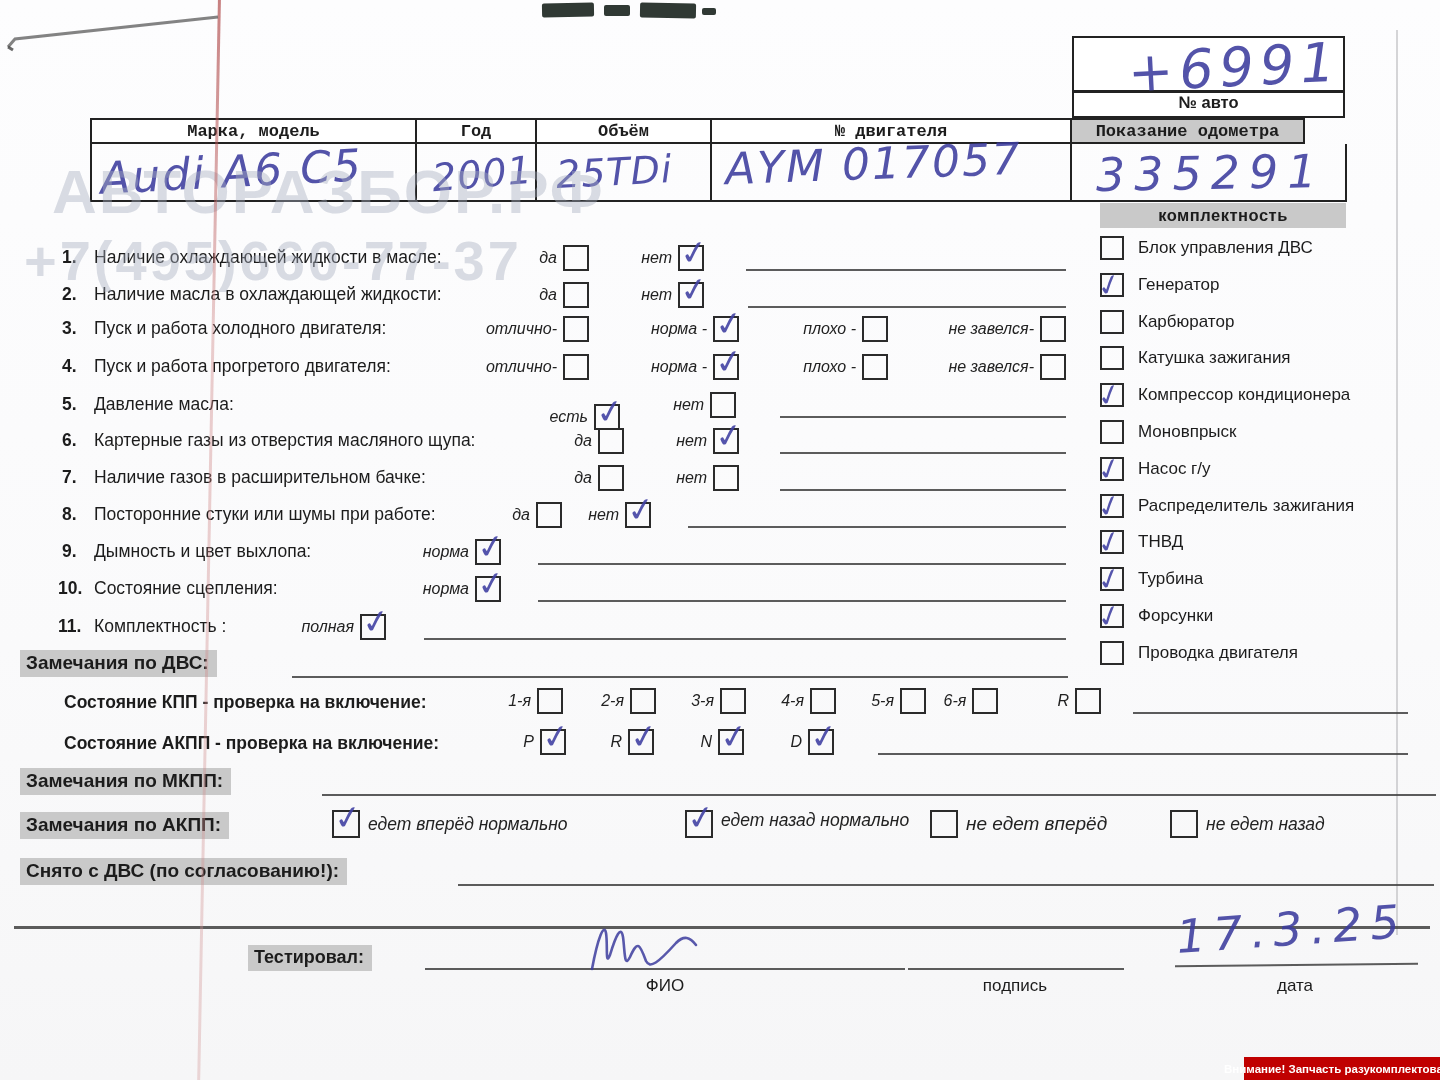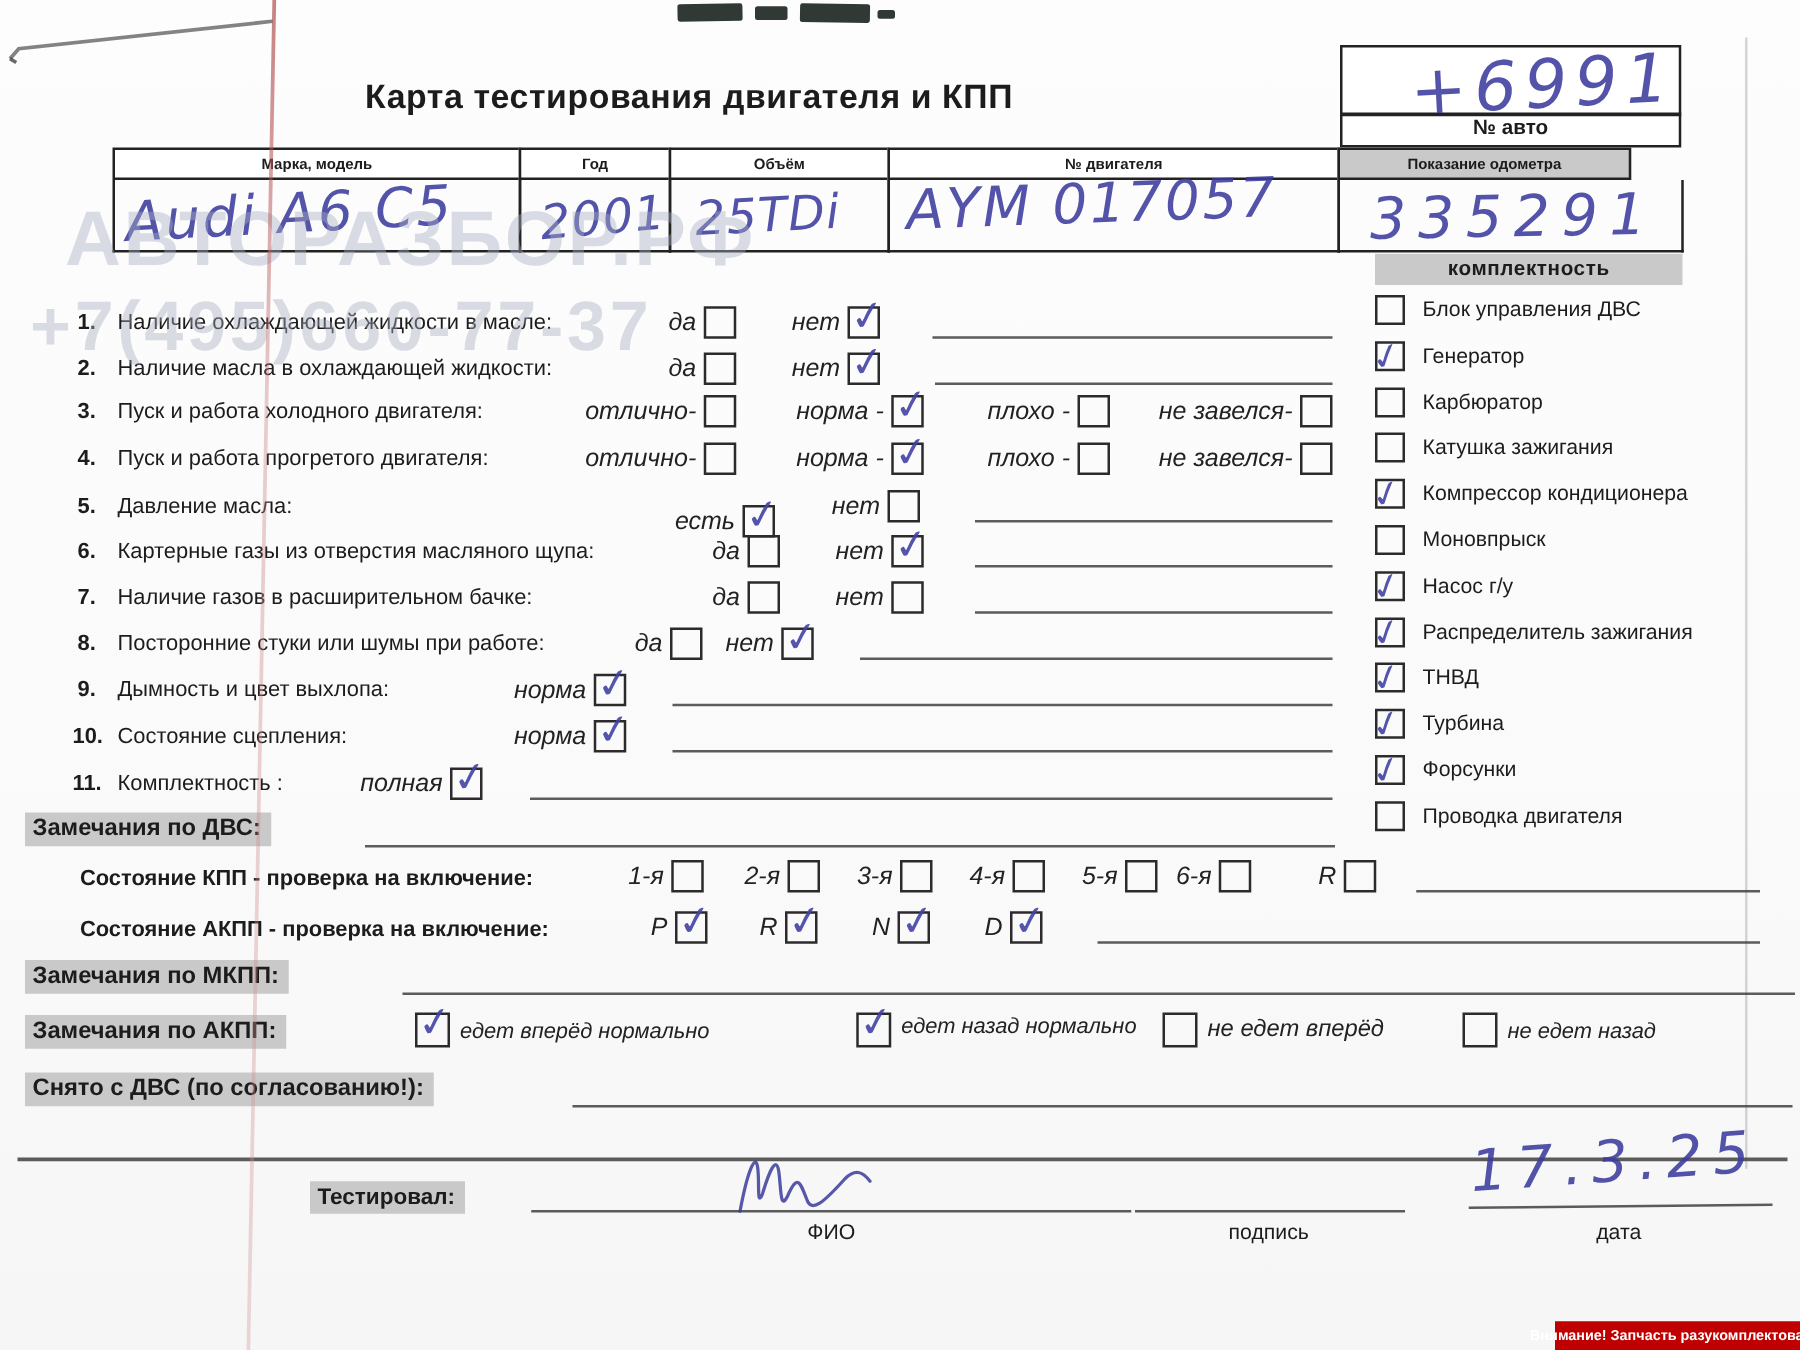--- a/index.html
+++ b/index.html
@@ -14,27 +14,27 @@
           background:linear-gradient(180deg,rgba(170,60,60,.65),rgba(205,130,130,.40) 30%,rgba(210,150,150,.35));
           transform:rotate(1.1deg);transform-origin:top center;z-index:6;}
   .edgeline{position:absolute;left:1396px;top:30px;width:2px;height:905px;background:rgba(195,195,198,.7);}
   .hl{background:#c9c9c9;display:inline-block;padding:2px 8px 3px 6px;font-weight:bold;}
   .box{position:relative;width:26px;height:26px;border:2px solid #2b2b2b;background:transparent;flex:none;box-sizing:border-box;}
   .box.sm{width:24px;height:24px;}
   .box.checked::after{content:"✓";position:absolute;left:0px;top:-14px;font-size:33px;color:#4343a4;
                       font-family:"DejaVu Sans",sans-serif;transform:rotate(-8deg);font-weight:bold;opacity:.9;}
   .box.checked.b::after{left:-5px;top:-7px;font-size:29px;transform:rotate(-16deg);}
   .opt{position:absolute;display:flex;align-items:center;justify-content:flex-end;gap:6px;height:30px;}
-  .optlab{font-style:italic;font-size:20px;color:#222;white-space:nowrap;}
+  .optlab{font-style:italic;font-size:16px;color:#222;white-space:nowrap;}
   .num{font-weight:bold;font-size:17.5px;}
   .itemlab{font-size:17.5px;white-space:nowrap;}
   .wline{position:absolute;height:2px;background:#3f3f3f;opacity:.85;}
   .hw{position:absolute;font-family:"DejaVu Sans",sans-serif;font-style:italic;color:#3c3c9e;opacity:.88;white-space:nowrap;z-index:4;}
   .hdrcell{position:absolute;border:2px solid #222;box-sizing:border-box;display:flex;align-items:center;justify-content:center;
-           font-weight:bold;font-size:12px;background:#fff;z-index:2;}
+           font-weight:bold;font-size:17px;background:#fff;z-index:2;font-family:Liberation Mono, monospace;}
   .valcell{position:absolute;border-left:2px solid #222;border-right:2px solid #222;border-bottom:2px solid #222;box-sizing:border-box;z-index:1;}
   .gray{background:#c9c9c9;}
   .comp-label{font-size:17px;white-space:nowrap;}
   .seclab{font-size:19px;}
   .footlab{font-size:17px;}
   .warn{position:absolute;left:1244px;top:1057px;width:196px;height:23px;background:#c00000;color:#ffffff;
         font-size:11.5px;font-weight:bold;display:flex;align-items:center;justify-content:center;white-space:nowrap;z-index:8;}
   .scanmark{position:absolute;background:#1e2823;border-radius:2px;opacity:.92;z-index:7;}
 </style>
 </head>
@@ -48,21 +48,20 @@
   <div class="edgeline"></div>
   <svg class="abs" style="left:0;top:0;width:260px;height:80px;z-index:7;">
     <polyline points="8,47 15,39 218,17" fill="none" stroke="#5a5a5a" stroke-width="3" opacity=".75"></polyline>
     <polyline points="8,47 13,50" fill="none" stroke="#444" stroke-width="3" opacity=".8"></polyline>
   </svg>
   <div class="scanmark" style="left:542px;top:3px;width:52px;height:14px;transform:rotate(-1deg);"></div>
   <div class="scanmark" style="left:604px;top:5px;width:26px;height:11px;"></div>
   <div class="scanmark" style="left:640px;top:3px;width:56px;height:15px;transform:rotate(1deg);"></div>
   <div class="scanmark" style="left:702px;top:8px;width:14px;height:7px;"></div>
 
-  <div class="abs title" style="left:292px;top:62px;">Карта тестирования двигателя  и КПП</div>
 
   <div class="abs" style="left:1072px;top:36px;width:273px;height:82px;border:2.5px solid #222;box-sizing:border-box;background:#fff;z-index:2;"></div>
   <div class="abs" style="left:1072px;top:90px;width:273px;height:2.5px;background:#222;z-index:3;"></div>
   <div class="abs" style="left:1072px;top:93px;width:273px;text-align:center;font-weight:bold;font-size:16.5px;z-index:3;">№ авто</div>
   <div class="hw" style="left:1128px;top:36px;font-size:54px;letter-spacing:6px;transform:rotate(-3deg);">+6991</div>
 
   <div id="vehicle-table">
       <div class="hdrcell" style="left: 90px; top: 118px; width: 327px; height: 26px;">Марка, модель</div>
       <div class="valcell" style="left: 90px; top: 144px; width: 327px; height: 58px;"></div>
       <div class="hw" style="left: 100px; top: 146px; font-size: 44px; letter-spacing: 2px; transform: rotate(-3deg); position: absolute;">Audi A6 C5</div>

